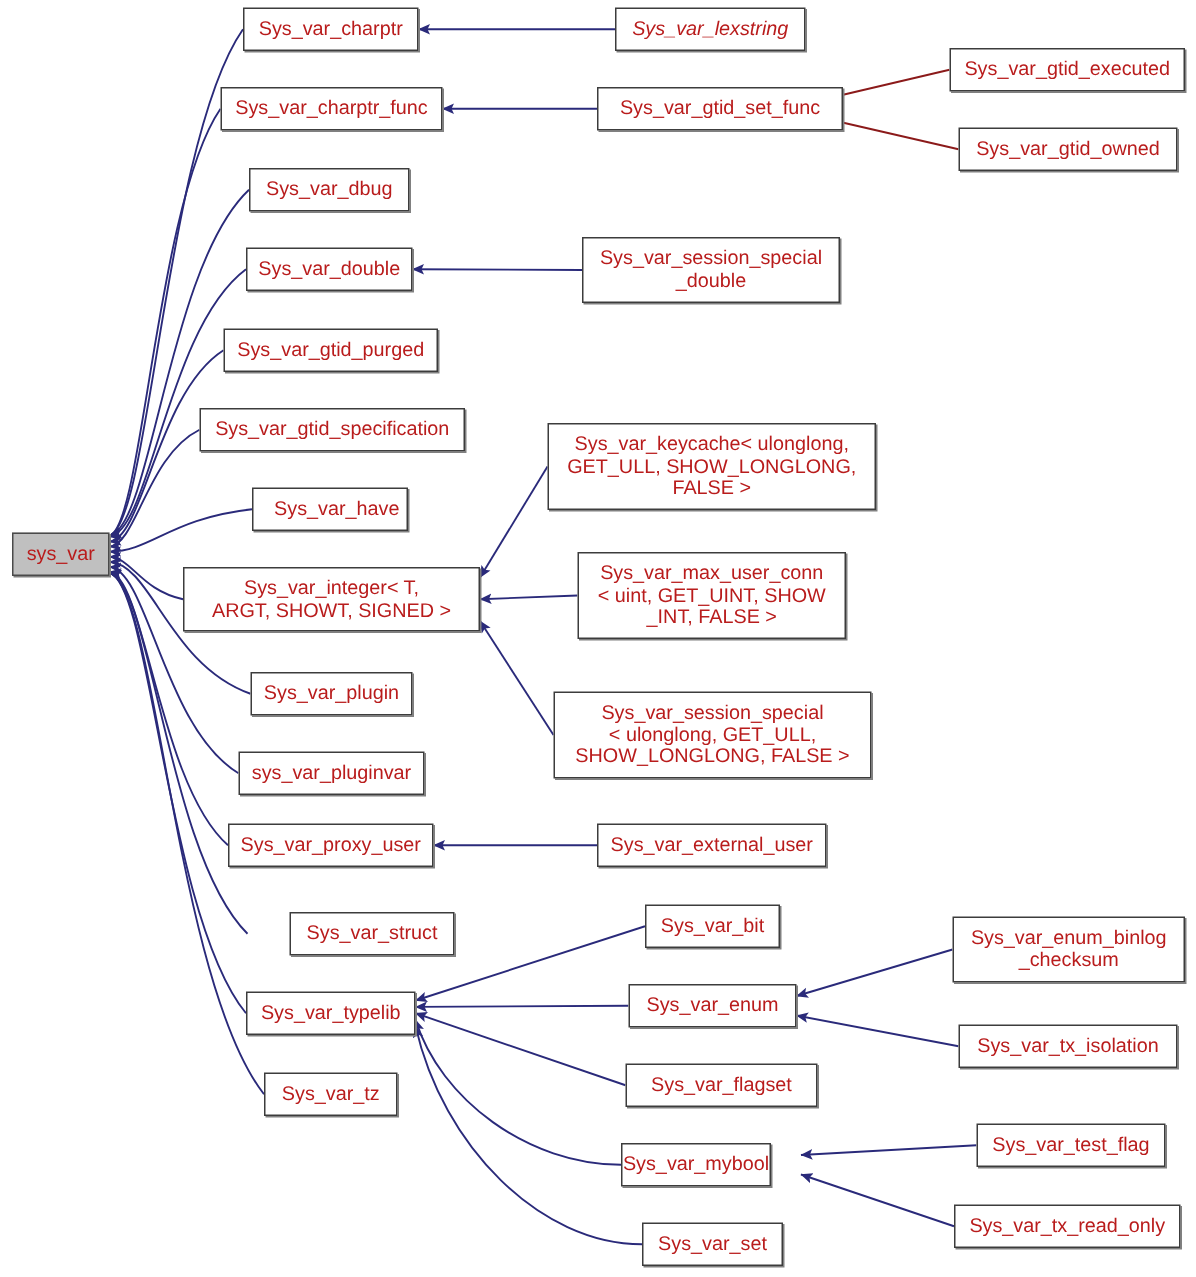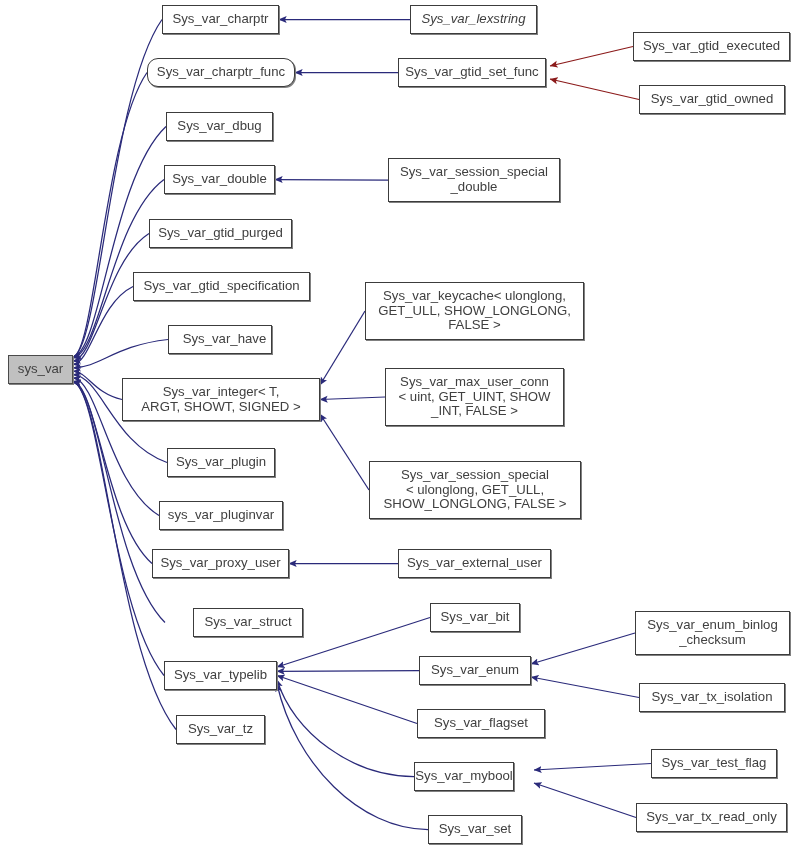--- a/index.html
+++ b/index.html
@@ -3,21 +3,21 @@
 <meta charset="utf-8">
 <style>
   html,body{margin:0;padding:0;background:#ffffff;}
   body{font-family:"Liberation Sans","DejaVu Sans",sans-serif;}
   #diagram{position:relative;width:797px;height:851px;background:#ffffff;overflow:hidden;}
   #edges{position:absolute;left:0;top:0;width:797px;height:851px;}
   .node{position:absolute;box-sizing:border-box;background:#ffffff;
         border:1px solid #3c3c3c;
         box-shadow:1px 1px 0 0 #808080;
         display:flex;align-items:center;justify-content:center;
-        text-align:center;color:#404040;font-size:13.2px;line-height:14.6px;
+        text-align:center;color:#b91c1c;font-size:13.2px;line-height:14.6px;
         letter-spacing:0px;white-space:pre-line;padding:0 3px;}
   .node.root{background:#c0c0c0;border:1px solid #4a4a4a;}
 </style>
 </head>
 <body>
 
 <div id="diagram">
   <svg id="edges" viewBox="0 0 797 851">
       <defs>
         <marker id="arrow-blue" viewBox="0 0 10 10" refX="9.6" refY="5" markerWidth="8" markerHeight="8" orient="auto-start-reverse" markerUnits="userSpaceOnUse">
@@ -57,22 +57,22 @@
       <path d="M428,829.5 C360.05,829.5 295.12,764.025 277,684" fill="none" stroke="#2a2a7a" stroke-width="1.25" marker-end="url(#arrow-blue)"></path>
       <path d="M635,633 L531,664" fill="none" stroke="#2a2a7a" stroke-width="1.25" marker-end="url(#arrow-blue)"></path>
       <path d="M639,697.5 L531,677" fill="none" stroke="#2a2a7a" stroke-width="1.25" marker-end="url(#arrow-blue)"></path>
       <path d="M651,763.5 L534,770" fill="none" stroke="#2a2a7a" stroke-width="1.25" marker-end="url(#arrow-blue)"></path>
       <path d="M636,817.5 L534,783" fill="none" stroke="#2a2a7a" stroke-width="1.25" marker-end="url(#arrow-blue)"></path>
     </svg>
   <div id="nodes">
       <div class="node root" style="left: 8px; top: 355px; width: 65px; height: 29px;"><span>sys_var</span></div>
       <div class="node" style="left: 162px; top: 5px; width: 117px; height: 29px;"><span>Sys_var_charptr</span></div>
       <div class="node" style="left: 410px; top: 5px; width: 127px; height: 29px; font-style: italic;"><span>Sys_var_lexstring</span></div>
-      <div class="node" style="left: 147px; top: 58px; width: 148px; height: 29px; border-radius: 11px;"><span>Sys_var_charptr_func</span></div>
-      <div class="node" style="left: 398px; top: 58px; width: 148px; height: 29px;"><span>Sys_var_gtid_set_func</span></div>
+      <div class="node" style="left: 147px; top: 58px; width: 148px; height: 29px;"><span>Sys_var_charptr_func</span></div>
+      <div class="node" style="left: 398px; top: 58px; width: 164px; height: 29px;"><span>Sys_var_gtid_set_func</span></div>
       <div class="node" style="left: 633px; top: 32px; width: 157px; height: 29px;"><span>Sys_var_gtid_executed</span></div>
       <div class="node" style="left: 639px; top: 85px; width: 146px; height: 29px;"><span>Sys_var_gtid_owned</span></div>
       <div class="node" style="left: 166px; top: 112px; width: 107px; height: 29px;"><span>Sys_var_dbug</span></div>
       <div class="node" style="left: 164px; top: 165px; width: 111px; height: 29px;"><span>Sys_var_double</span></div>
       <div class="node" style="left: 388px; top: 158px; width: 172px; height: 44px;"><span>Sys_var_session_special
 _double</span></div>
       <div class="node" style="left: 149px; top: 219px; width: 143px; height: 29px;"><span>Sys_var_gtid_purged</span></div>
       <div class="node" style="left: 133px; top: 272px; width: 177px; height: 29px;"><span>Sys_var_gtid_specification</span></div>
       <div class="node" style="left: 365px; top: 282px; width: 219px; height: 58px;"><span>Sys_var_keycache&lt; ulonglong,
 GET_ULL, SHOW_LONGLONG,

